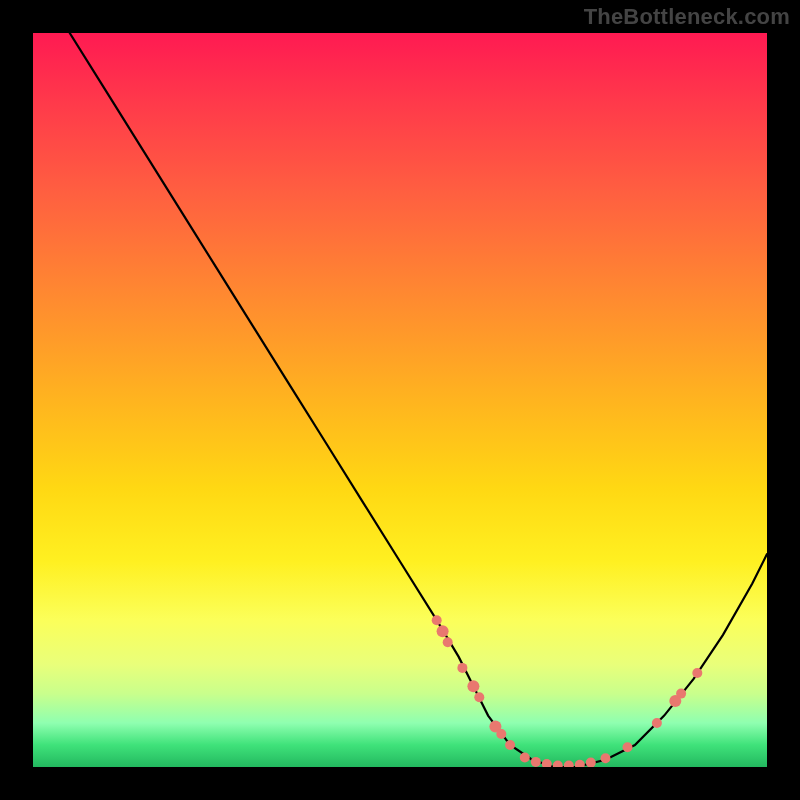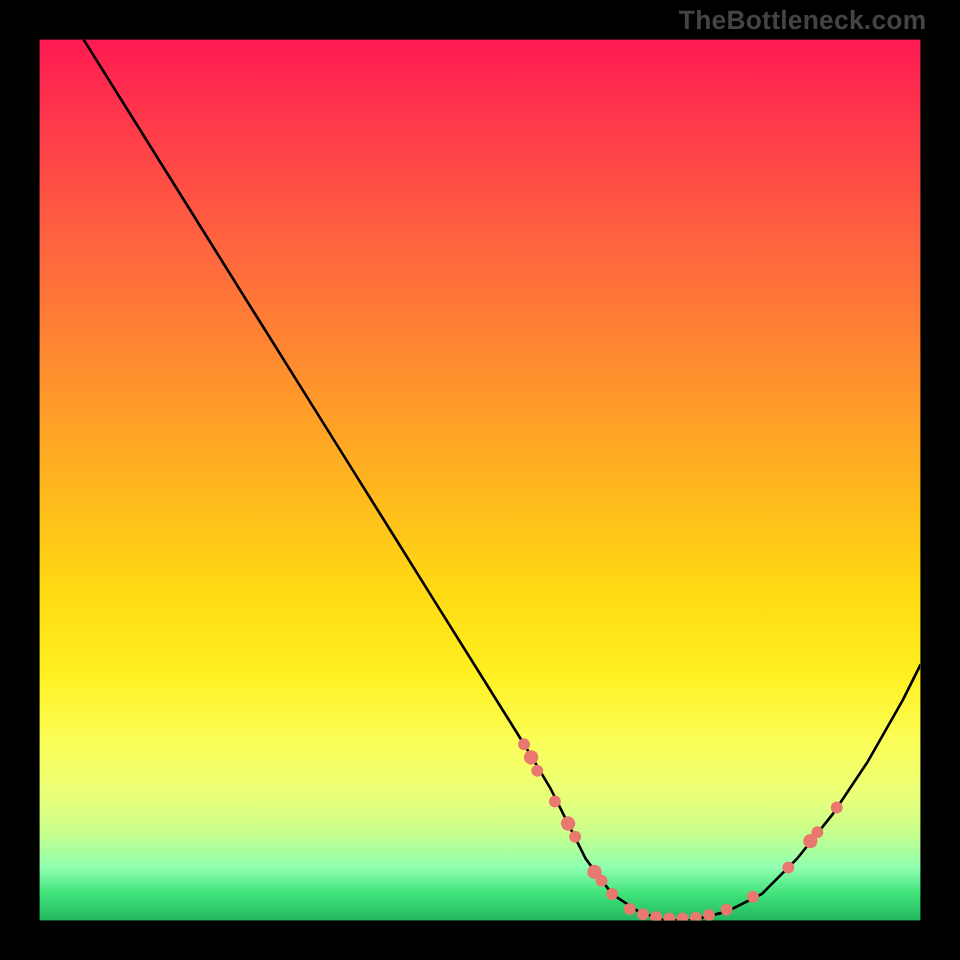--- a/index.html
+++ b/index.html
@@ -13,21 +13,21 @@
   }
   .frame {
     position: relative;
     width: 800px;
     height: 800px;
     background: #000;
   }
   .watermark {
     position: absolute;
     top: 4px;
-    right: 28px;
+    right: 10px;
     color: #444;
     font-size: 22px;
     font-weight: bold;
     letter-spacing: 0.2px;
     user-select: none;
   }
   .plot {
     position: absolute;
     left: 33px;
     top: 33px;

